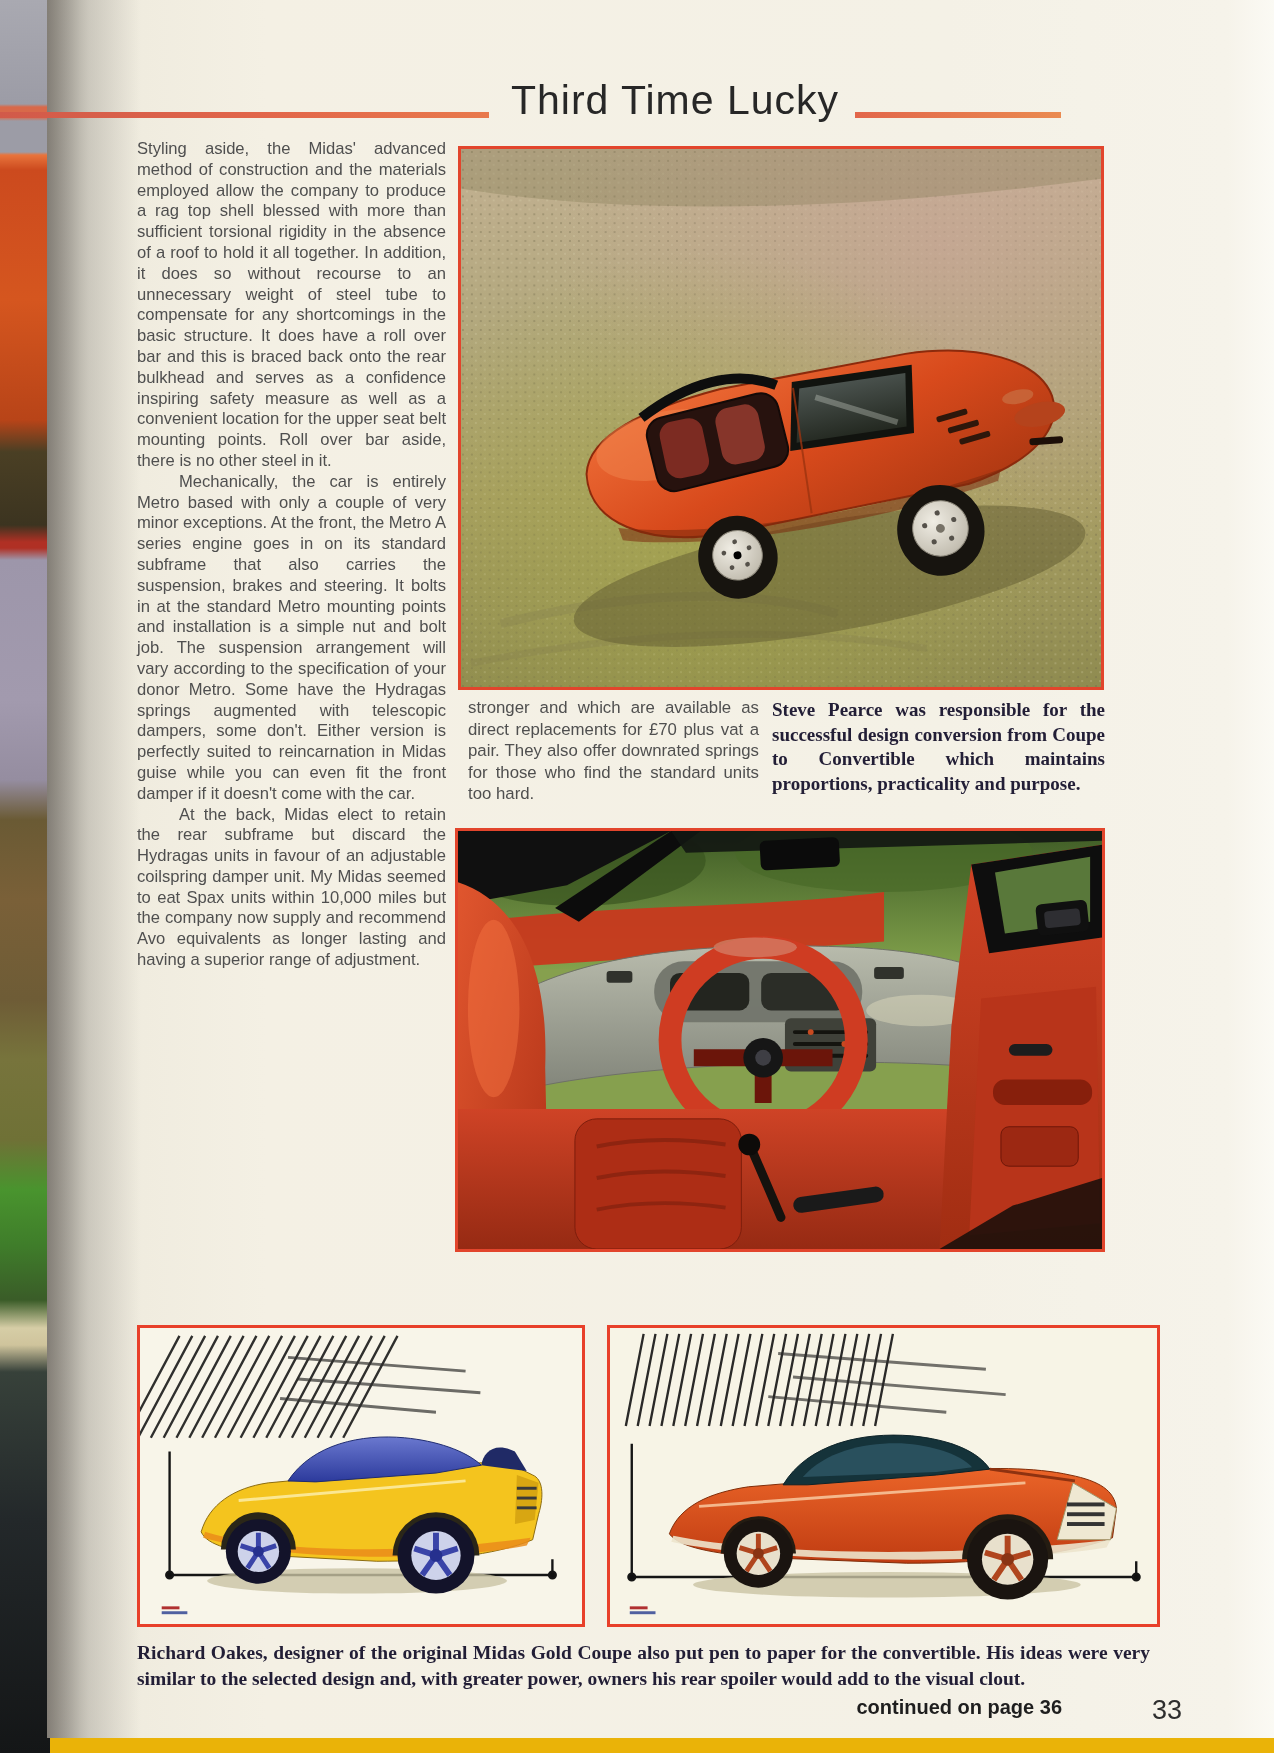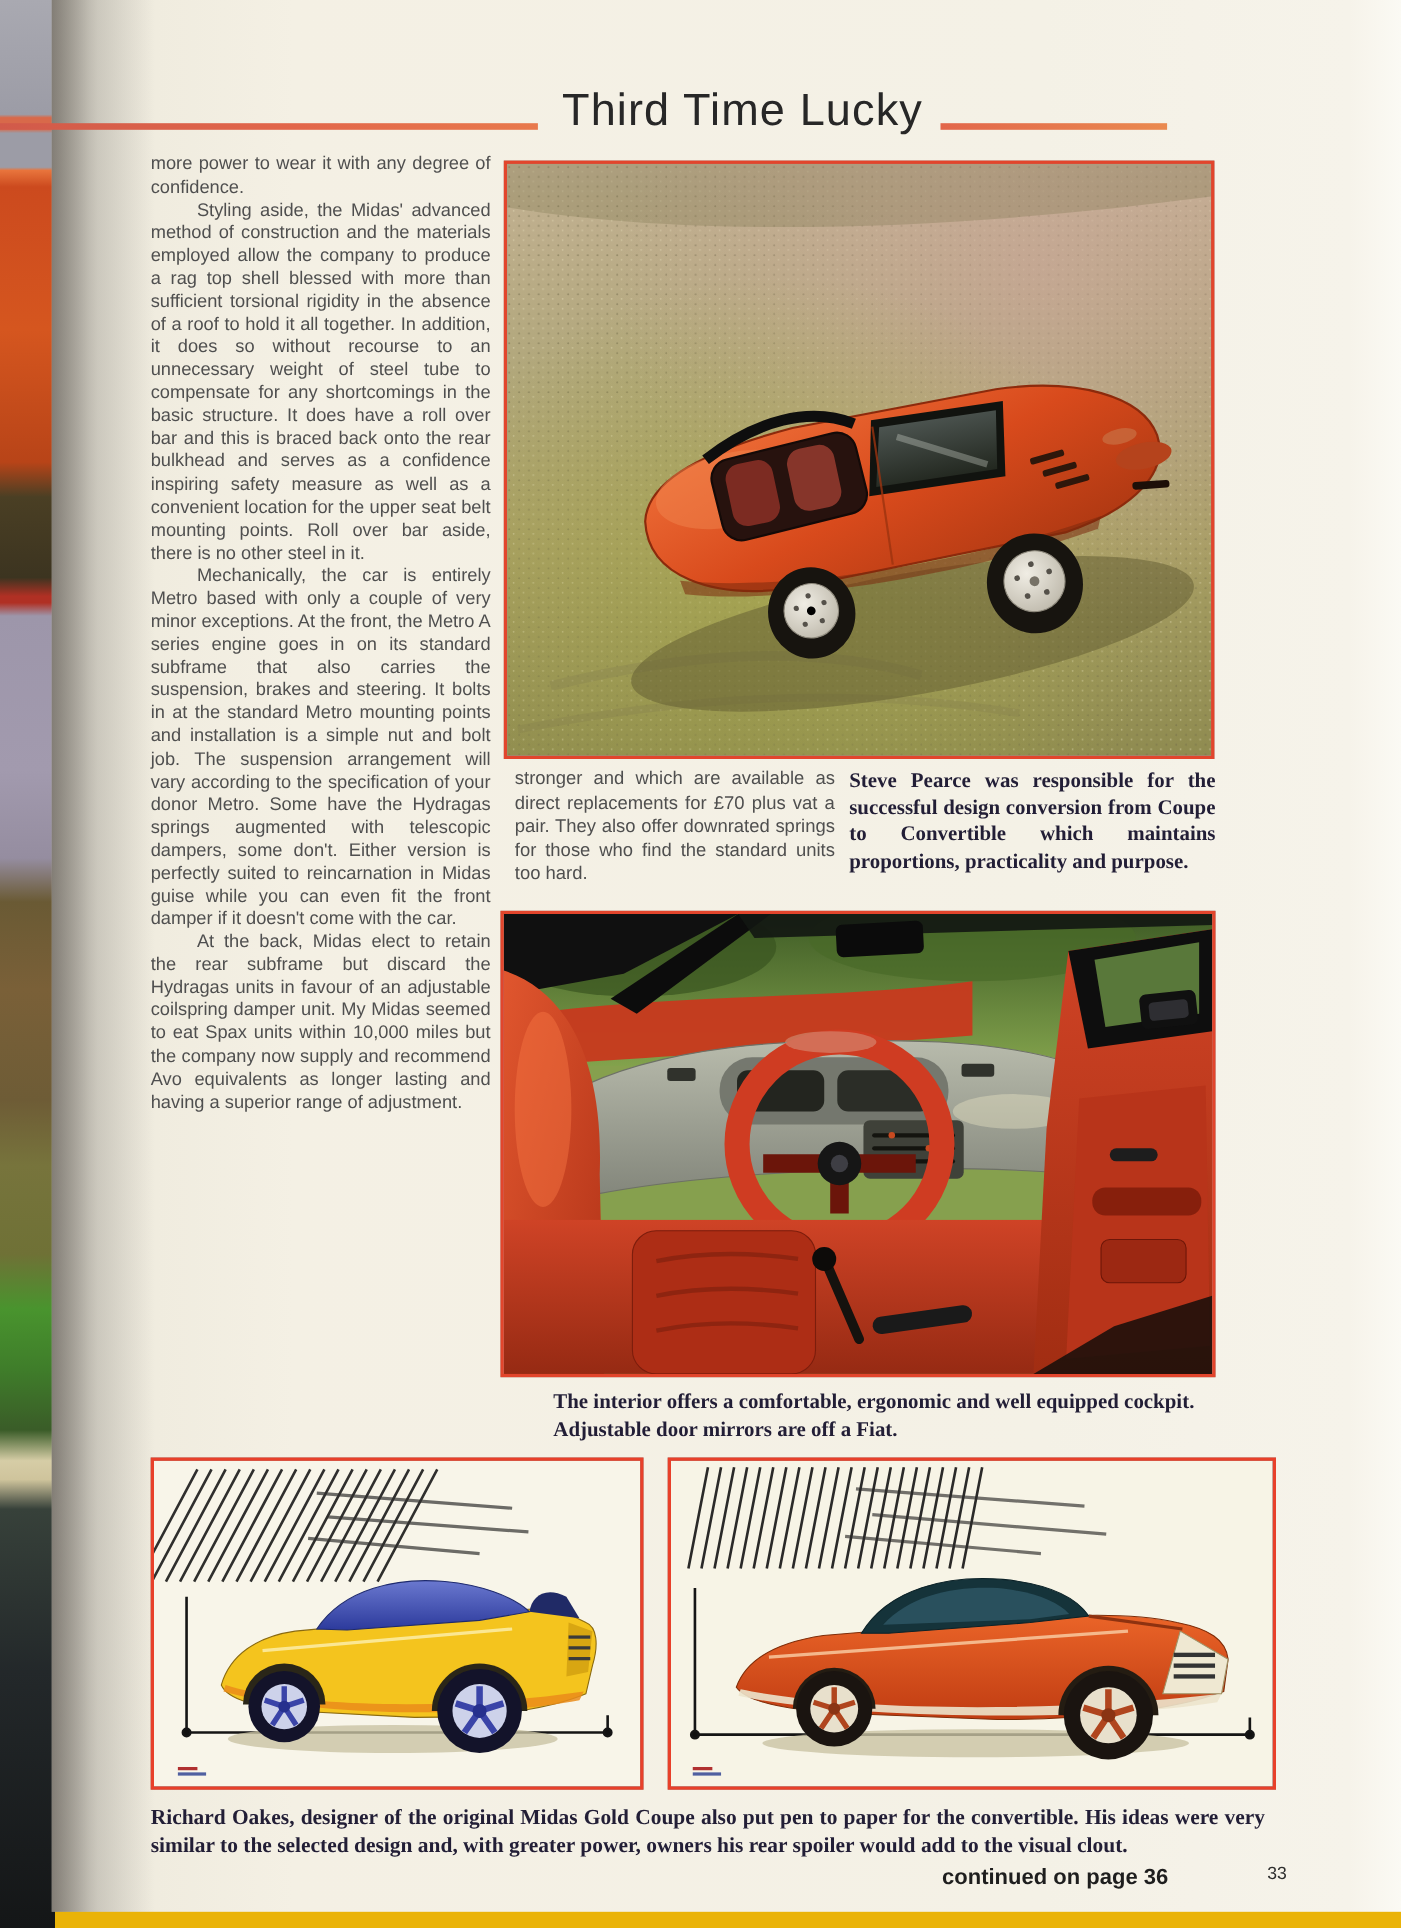--- a/index.html
+++ b/index.html
@@ -65,39 +65,38 @@
   .photo svg { display:block; width:100%; height:100%; }
   #top-photo      { left:458px; top:146px;  width:646px; height:544px; }
   #interior-photo { left:455px; top:828px;  width:650px; height:424px; }
   #sketch-left    { left:137px; top:1325px; width:448px; height:302px; border-color:#e8402a; }
   #sketch-right   { left:607px; top:1325px; width:553px; height:302px; border-color:#e8402a; }
   
   #footer-continued {
     position:absolute; left:698px; top:1696px; width:364px; text-align:right;
     font-size:20px; font-weight:bold; color:#1e1e1e;
   }
-  #page-number { position:absolute; left:1152px; top:1695px; font-size:16px; color:#2e2e2e; }
+  #page-number { position:absolute; left:1152px; top:1695px; font-size:27px; color:#2e2e2e; }
 </style>
 </head>
 <body>
 
 <div id="canvas">
 
   <div id="prev-strip"></div>
 
   <div id="page">
     <div class="gutter-shadow"></div>
   </div>
 
   <div id="rule-left" class="rule"></div>
   <div id="rule-right" class="rule"></div>
   <h1 id="page-title">Third Time Lucky</h1>
 
   <div id="col-left" class="body-copy">
-    <p>more power to wear it with any degree of confidence.</p>
     <p>Styling aside, the Midas' advanced method of construction and the materials employed allow the company to produce a rag top shell blessed with more than sufficient torsional rigidity in the absence of a roof to hold it all together. In addition, it does so without recourse to an unnecessary weight of steel tube to compensate for any shortcomings in the basic structure. It does have a roll over bar and this is braced back onto the rear bulkhead and serves as a confidence inspiring safety measure as well as a convenient location for the upper seat belt mounting points. Roll over bar aside, there is no other steel in it.</p>
     <p>Mechanically, the car is entirely Metro based with only a couple of very minor exceptions. At the front, the Metro A series engine goes in on its standard subframe that also carries the suspension, brakes and steering. It bolts in at the standard Metro mounting points and installation is a simple nut and bolt job. The suspension arrangement will vary according to the specification of your donor Metro. Some have the Hydragas springs augmented with telescopic dampers, some don't. Either version is perfectly suited to reincarnation in Midas guise while you can even fit the front damper if it doesn't come with the car.</p>
     <p>At the back, Midas elect to retain the rear subframe but discard the Hydragas units in favour of an adjustable coilspring damper unit. My Midas seemed to eat Spax units within 10,000 miles but the company now supply and recommend Avo equivalents as longer lasting and having a superior range of adjustment.</p>
   </div>
 
   <div id="top-photo" class="photo">
     <svg viewBox="0 0 646 544" preserveAspectRatio="none">
       <defs>
         <linearGradient id="gravel" x1="0" y1="0" x2="0" y2="1">
           <stop offset="0" stop-color="#c3b193"></stop>
@@ -266,21 +265,20 @@
       <rect x="592" y="80" width="36" height="17" rx="4" fill="#2e2e32" transform="rotate(-6 610 88)"></rect>
       <polygon points="528,170 644,158 648,398 516,410" fill="#b8341a"></polygon>
       <rect x="540" y="252" width="100" height="26" rx="12" fill="#871f0c"></rect>
       <rect x="556" y="216" width="44" height="12" rx="6" fill="#1d1d1d"></rect>
       <rect x="548" y="300" width="78" height="40" rx="8" fill="#9c2812" stroke="#6d1608"></rect>
       <polygon points="486,424 650,424 650,352 560,380" fill="#140e0a" opacity=".85"></polygon>
       <ellipse cx="300" cy="118" rx="42" ry="10" fill="#dfe4d2" opacity=".3"></ellipse>
     </svg>
   </div>
 
-  <div id="cap-interior" class="caption">The interior offers a comfortable, ergonomic and well equipped cockpit. Adjustable door mirrors are off a Fiat.</div>
 
   <div id="sketch-left" class="photo">
     <svg viewBox="0 0 448 302" preserveAspectRatio="none">
       <defs>
         <linearGradient id="blueglass" x1="0" y1="0" x2="0" y2="1">
           <stop offset="0" stop-color="#6a78cf"></stop>
             <stop offset="1" stop-color="#2c3a9c"></stop>
         </linearGradient>
       </defs>
       <rect width="448" height="302" fill="#f8f5e9"></rect>

